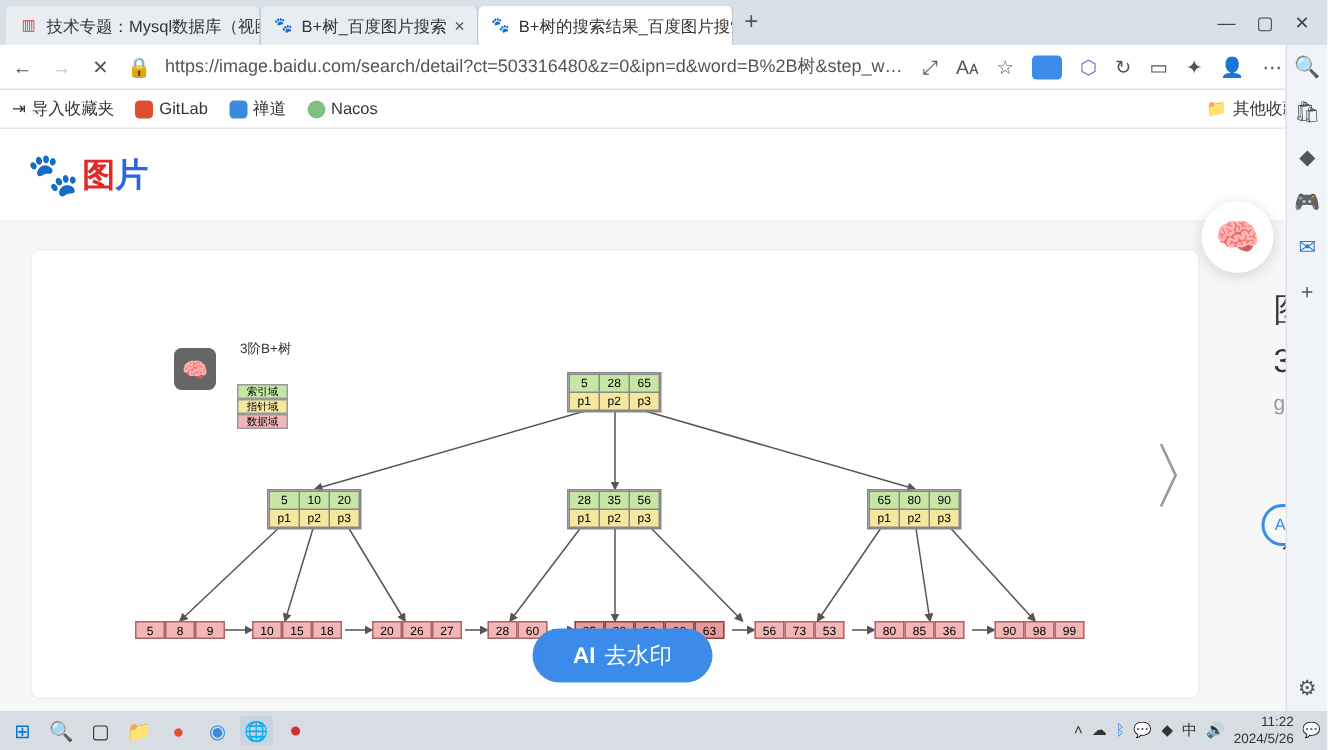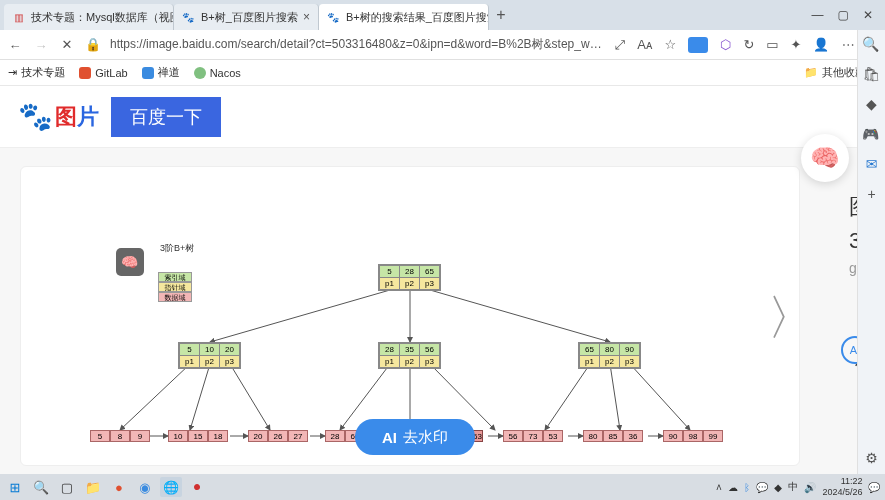--- a/index.html
+++ b/index.html
@@ -47,38 +47,38 @@
 
 
 .viewer { position: absolute; top: 80px; left: 20px; width: 780px; height: 300px; background: #fff; border: 1px solid #eee; border-radius: 6px; }
 .next-arrow { position: absolute; right: 42px; top: 200px; font-size: 48px; color: #999; cursor: pointer; z-index: 2; }
 .side-info { position: absolute; right: -14px; top: 106px; font-size: 22px; color: #333; }
 .side-info div { margin-bottom: 6px; }
 .side-more { position: absolute; right: -14px; top: 270px; font-size: 16px; color: #333; }
 .ai-circle { position: absolute; right: -12px; top: 250px; width: 28px; height: 28px; border: 2px solid #3a8bea; border-radius: 50%; display: flex; align-items: center; justify-content: center; font-size: 11px; color: #3a8bea; }
 
 
-.diagram { position: absolute; top: 156px; left: 100px; width: 620px; height: 250px; }
+.diagram { position: absolute; top: 140px; left: 100px; width: 620px; height: 250px; }
 .diag-title { position: absolute; top: 0; left: 60px; font-size: 9px; color: #333; }
 .brain-box { position: absolute; top: 6px; left: 16px; width: 28px; height: 28px; background: #666; border-radius: 5px; color: #fff; display: flex; align-items: center; justify-content: center; font-size: 14px; }
 .legend { position: absolute; top: 30px; left: 58px; }
 .legend div { width: 34px; height: 10px; font-size: 7px; line-height: 10px; text-align: center; border: 1px solid #999; }
 .legend .l1 { background: #c6e6a6; }
 .legend .l2 { background: #f5e79e; }
 .legend .l3 { background: #f2b6b6; }
 
 
 .node { position: absolute; border: 1px solid #888; font-size: 8px; text-align: center; }
 .node table { border-collapse: collapse; }
 .node td { border: 1px solid #888; width: 20px; height: 11px; line-height: 11px; }
 .node .keys td { background: #c6e6a6; }
 .node .ptrs td { background: #f5e79e; }
 .leaf { position: absolute; display: flex; }
 .leaf div { width: 20px; height: 12px; border: 1px solid #a66; background: #f2b6b6; font-size: 8px; line-height: 12px; text-align: center; }
-.leaf.hl div { background: #e89a9a; border-color: #844; text-align: right; }
+.leaf.hl div { background: #e89a9a; border-color: #844; }
 
 svg.edges { position: absolute; top: 0; left: 0; width: 620px; height: 250px; pointer-events: none; }
 svg.edges line { stroke: #555; stroke-width: 1; marker-end: url(#arrow); }
 
 .watermark-btn { position: absolute; bottom: 45px; left: 355px; width: 120px; height: 36px; background: #3a8bea; color: #fff; border-radius: 18px; display: flex; align-items: center; justify-content: center; font-size: 15px; gap: 6px; cursor: pointer; z-index: 5; }
 
 
 .right-sidebar { position: absolute; top: 30px; right: 0; bottom: 26px; width: 28px; background: #f0f3f7; display: flex; flex-direction: column; align-items: center; padding-top: 6px; gap: 14px; border-left: 1px solid #e0e0e0; }
 .right-sidebar div { font-size: 14px; color: #555; cursor: pointer; }
 .right-sidebar .settings { margin-top: auto; margin-bottom: 8px; }
@@ -134,21 +134,21 @@
     <span>✦</span>
     <span>👤</span>
     <span>⋯</span>
     <span>▤</span>
   </div>
 </div>
 
 <div class="bmbar">
   <div class="bm">
     <span>⇥</span>
-    <span>技术专题</span>
+    <span>导入收藏夹</span>
   </div>
   <div class="bm">
     <div class="dot" style="background:#e05030"></div>
     <span>GitLab</span>
   </div>
   <div class="bm">
     <div class="dot" style="background:#3a8be0"></div>
     <span>禅道</span>
   </div>
   <div class="bm">
@@ -172,21 +172,20 @@
 </div>
 
 <div class="content">
   <div class="bd-header">
     <div class="bd-logo">
       <span class="bd-paw">🐾</span>
       <span class="bd-logo-text">
         <span class="red">图</span><span class="blue">片</span>
       </span>
     </div>
-    <div class="search-btn">百度一下</div>
   </div>
 
   <div class="brain-float">🧠</div>
 
   <div class="viewer"></div>
   <div class="next-arrow">〉</div>
   <div class="side-info">
     <div>图</div>
     <div>3</div>
     <div style="font-size:14px;color:#999">ge</div>

